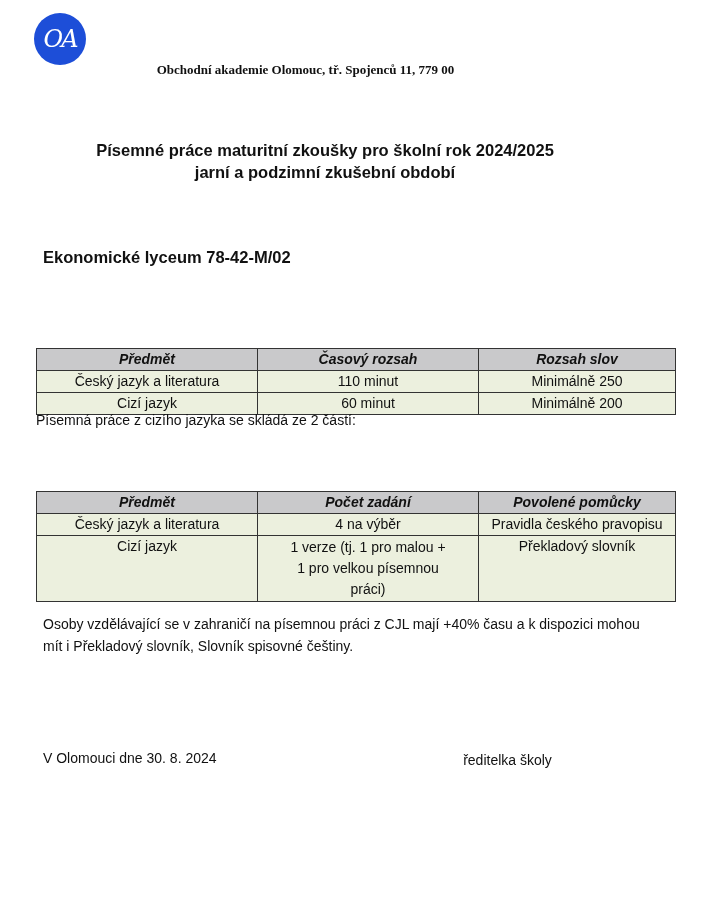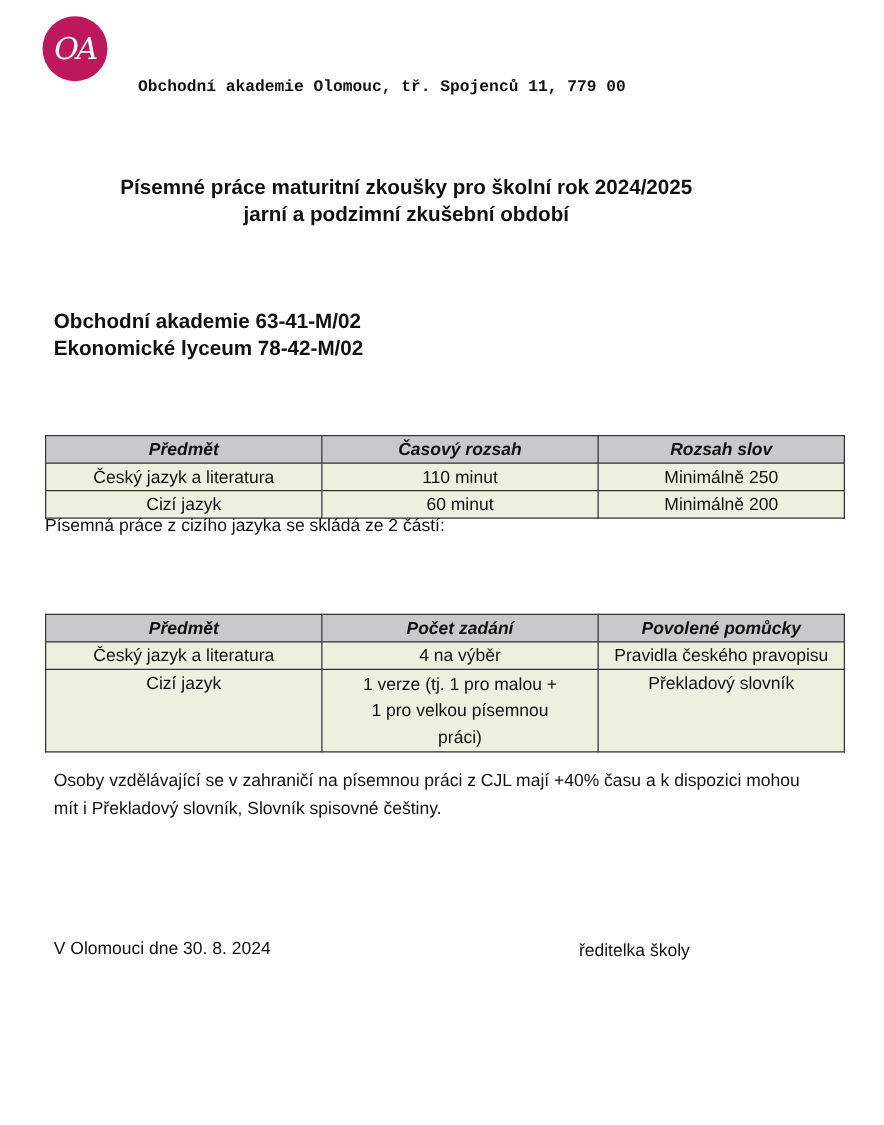--- a/index.html
+++ b/index.html
@@ -2,30 +2,30 @@
 <html><head>
 <meta charset="utf-8">
 <style>
   html, body { margin: 0; padding: 0; background: #ffffff; }
   body {
     width: 707px; height: 900px; position: relative; overflow: hidden;
     font-family: "Liberation Sans", sans-serif; color: #111;
   }
   .logo {
     position: absolute; left: 34px; top: 13px; width: 52px; height: 52px;
-    border-radius: 50%; background: #be185d;
+    border-radius: 50%; background: #1d4ed8;
     display: flex; align-items: center; justify-content: center;
   }
   .logo span {
     font-family: "DejaVu Serif", serif; font-style: italic; color: #fff;
     font-size: 24px; letter-spacing: -2px;
   }
   .school-address {
     position: absolute; left: 0; width: 611px; top: 62px; text-align: center;
-    font-family: Liberation Mono, monospace; font-weight: bold; font-size: 13px;
+    font-family: Liberation Serif, serif; font-weight: bold; font-size: 13px;
   }
   .title {
     position: absolute; left: 0; width: 650px; top: 139px; text-align: center;
     font-weight: bold; font-size: 16.5px; line-height: 22px;
   }
   .programs {
     position: absolute; left: 43px; top: 246px; font-weight: bold;
     font-size: 16.5px; line-height: 22px;
   }
   table {
@@ -64,21 +64,20 @@
 </div>
 
 <div class="school-address">Obchodní akademie Olomouc, tř. Spojenců 11, 779 00</div>
 
 <div class="title">
   <div>Písemné práce maturitní zkoušky pro školní rok 2024/2025</div>
   <div>jarní a podzimní zkušební období</div>
 </div>
 
 <div class="programs">
-  <div>Obchodní akademie 63-41-M/02</div>
   <div>Ekonomické lyceum 78-42-M/02</div>
 </div>
 
 <table class="t1">
   <tbody>
       <tr>
     <th class="col1">Předmět</th>
     <th class="col2">Časový rozsah</th>
     <th>Rozsah slov</th>
   </tr>

